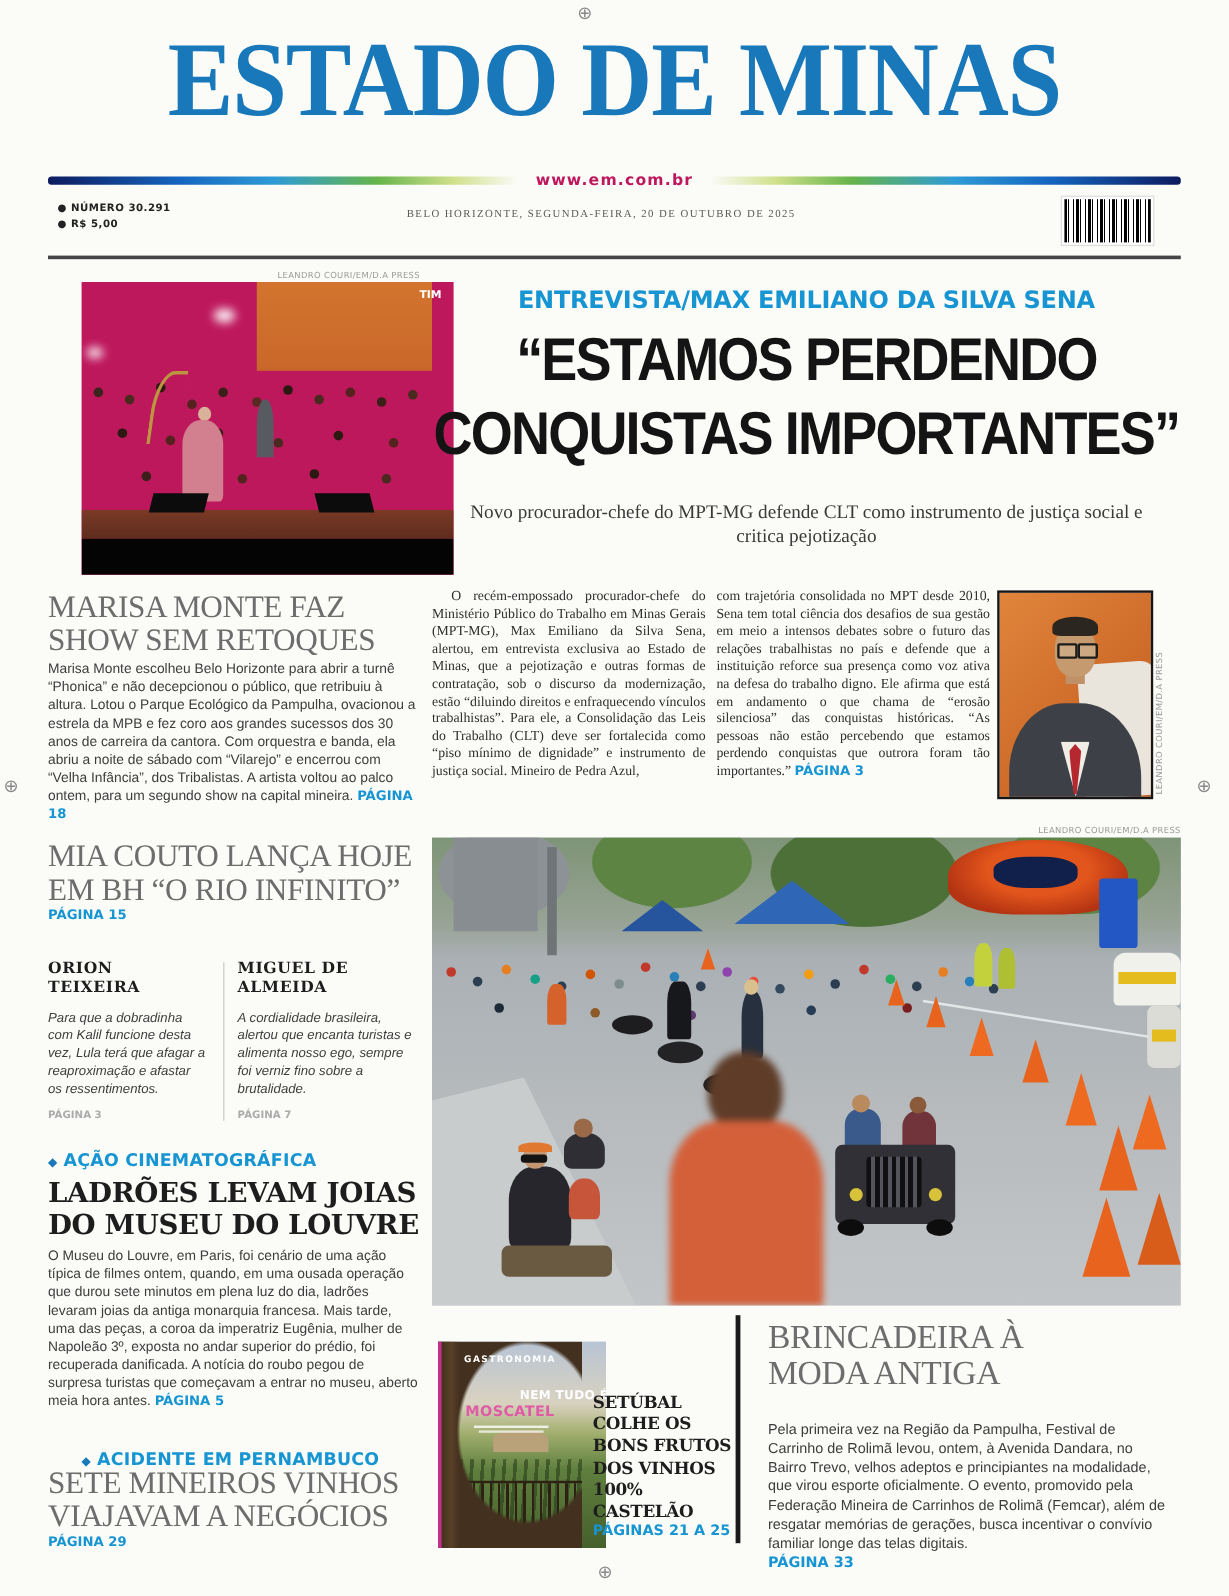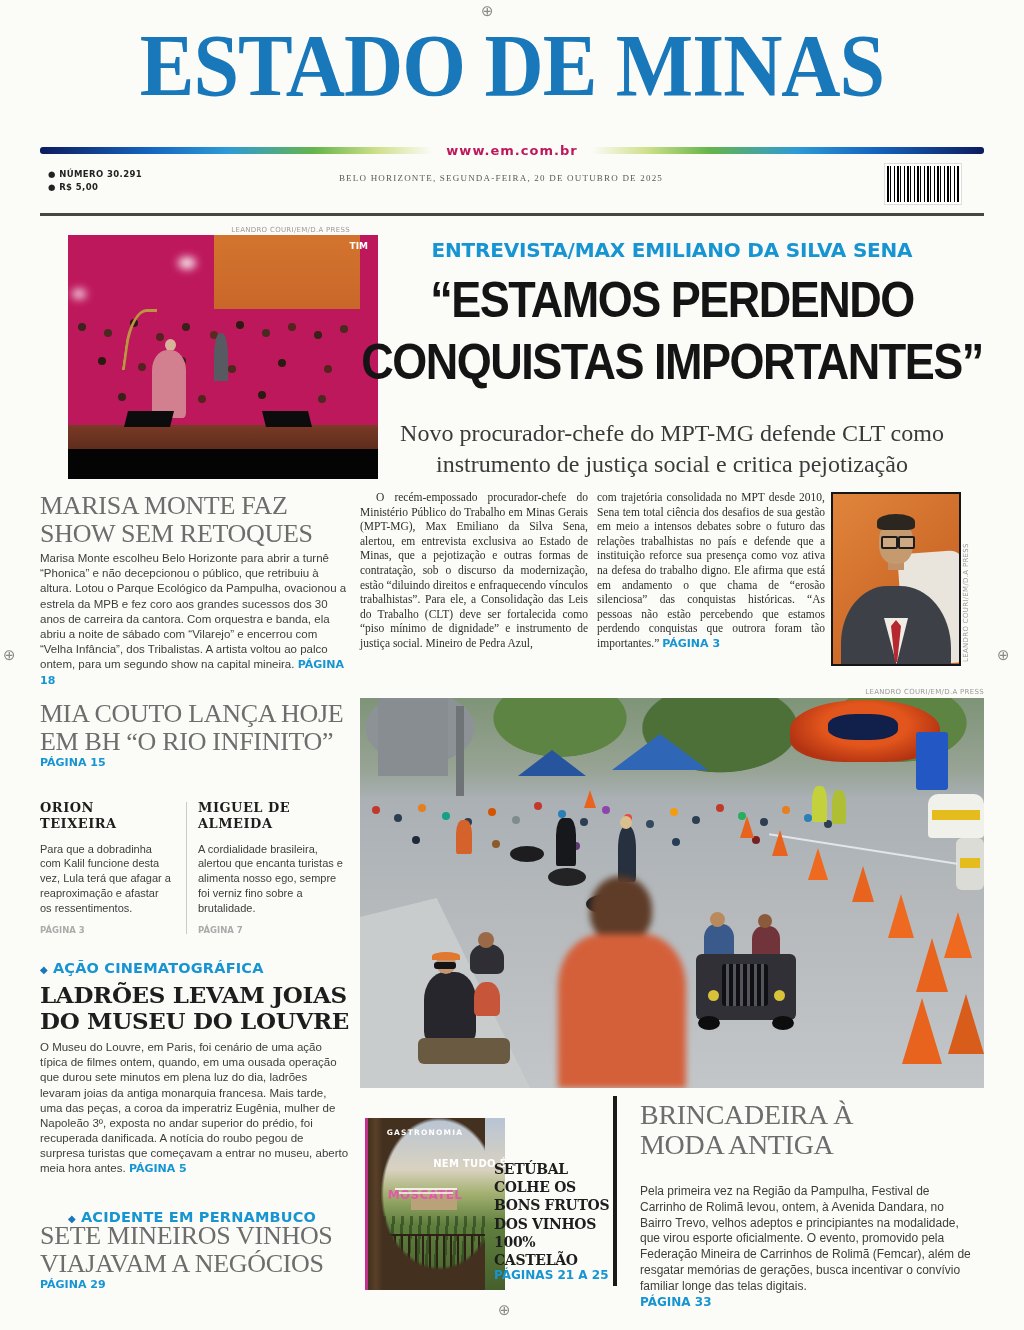--- a/index.html
+++ b/index.html
@@ -37,32 +37,32 @@
               font-size:23px;line-height:1.12;letter-spacing:-.3px;}
   .sans-body{font-size:11.5px;line-height:1.32;color:#3d3d3d;font-family:"Liberation Sans",sans-serif;}
   .serif-body{font-size:11.5px;line-height:1.27;color:#2e2e2e;text-align:justify;
               font-family:"Liberation Serif",serif;}
   .pageref{color:#1695d2;font-weight:bold;font-family:"DejaVu Sans",sans-serif;font-size:11px;}
   .kicker{color:#1695d2;font-weight:bold;font-family:"DejaVu Sans",sans-serif;font-size:14.5px;
           letter-spacing:.2px;}
   .diamond{color:#1878ba;font-size:10px;margin-right:5px;}
   .colname{font-family:"DejaVu Serif",serif;font-weight:bold;color:#1d1d1d;font-size:13px;
            line-height:1.25;letter-spacing:.5px;}
-  .coltext{font-size:11px;line-height:1.35;color:#3d3d3d;margin-top:9px;
+  .coltext{font-style:italic;font-size:11px;line-height:1.35;color:#3d3d3d;margin-top:9px;
            font-family:"Liberation Sans",sans-serif;}
   .colpage{color:#ababab;font-weight:bold;font-size:8.5px;margin-top:9px;
            font-family:"DejaVu Sans",sans-serif;}
   
   .int-kicker{left:360px;top:238px;width:624px;text-align:center;font-size:20px;
               color:#1695d2;font-weight:bold;font-family:"DejaVu Sans",sans-serif;letter-spacing:-.2px;}
   .int-headline{left:360px;top:270px;width:624px;text-align:center;color:#141414;
                 font-family:"Liberation Sans",sans-serif;font-weight:bold;font-size:45px;
                 letter-spacing:-1.5px;line-height:1.22;transform:scaleY(1.12);transform-origin:top center;}
   .int-subhead{left:382px;top:418px;width:580px;text-align:center;color:#3a3a3a;
-               font-family:"Liberation Serif",serif;font-size:24px;line-height:1.28;}
+               font-family:"Liberation Serif",serif;font-size:16px;line-height:1.28;}
   
   .cone{width:0;height:0;position:absolute;}
   
   .concert{left:40px;top:235px;width:310px;height:244px;background:#be185d;overflow:hidden;margin-left:28px;}
   
   .portrait{left:831px;top:492px;width:126px;height:170px;border:2px solid #161616;
             background:linear-gradient(135deg,#e0853c 0%,#cf6c2a 55%,#c25f24 100%);overflow:hidden;}
   
   .festival{left:360px;top:698px;width:624px;height:390px;overflow:hidden;
             background:linear-gradient(180deg,#9fa8ad 0px,#aab0b4 100px,#b6babd 220px,#c3c6c8 390px);}
@@ -272,21 +272,21 @@
 
   <div class="abs cover">
     <div class="abs" style="left:0;bottom:0;width:120px;height:74px;background:repeating-linear-gradient(94deg,rgba(35,55,22,.55) 0 3px,transparent 3px 9px);"></div>
     <div class="abs" style="left:46px;top:74px;width:46px;height:18px;background:#b9a27a;border-radius:40% 40% 0 0;"></div>
     <div class="abs" style="left:8px;bottom:14px;width:112px;height:40px;background:repeating-linear-gradient(90deg,#2d2114 0 2px,transparent 2px 7px);border-top:2px solid #2d2114;"></div>
     <div class="abs" style="left:0;top:0;width:120px;height:172px;background:radial-gradient(ellipse 86% 78% at 62% 44%, transparent 54%, #43301f 57%);"></div>
     <div class="abs" style="left:0;top:0;width:18px;height:172px;background:linear-gradient(90deg,#3a2a1a,#5a4028 60%,rgba(90,64,40,0));"></div>
     <div class="abs" style="left:0;top:0;width:3px;height:172px;background:#c2308c;"></div>
     <div class="abs" style="left:0;top:10px;width:120px;text-align:center;color:#fff;font-weight:bold;font-size:7.5px;letter-spacing:1.2px;font-family:'DejaVu Sans',sans-serif;">GASTRONOMIA</div>
     <div class="abs" style="left:0;top:40px;width:120px;text-align:center;color:#fff;font-weight:bold;font-size:10px;letter-spacing:.3px;font-family:'DejaVu Sans',sans-serif;margin-left:45px;">NEM TUDO É</div>
-    <div class="abs" style="left:0;top:51px;width:120px;text-align:center;color:#e05aa8;font-weight:bold;font-size:12px;letter-spacing:.3px;font-family:'DejaVu Sans',sans-serif;margin-top:19px;">MOSCATEL</div>
+    <div class="abs" style="left:0;top:51px;width:120px;text-align:center;color:#e05aa8;font-weight:bold;font-size:12px;letter-spacing:.3px;font-family:'DejaVu Sans',sans-serif;">MOSCATEL</div>
     <div class="abs" style="left:30px;top:70px;width:62px;height:2px;background:rgba(255,255,255,.8);"></div>
     <div class="abs" style="left:34px;top:74px;width:54px;height:2px;background:rgba(255,255,255,.7);"></div>
   </div>
 
   <div class="abs black-head" style="left:494px;top:1160px;width:124px;font-size:14px;line-height:1.3;">SETÚBAL COLHE OS BONS FRUTOS DOS VINHOS 100% CASTELÃO</div>
   <div class="abs pageref" style="left:494px;top:1268px;font-size:12px;">PÁGINAS 21 A 25</div>
 
   <div class="abs vdivider"></div>
 
   <div class="abs gray-head" style="left:640px;top:1100px;width:240px;font-size:28px;">BRINCADEIRA À MODA ANTIGA</div>

